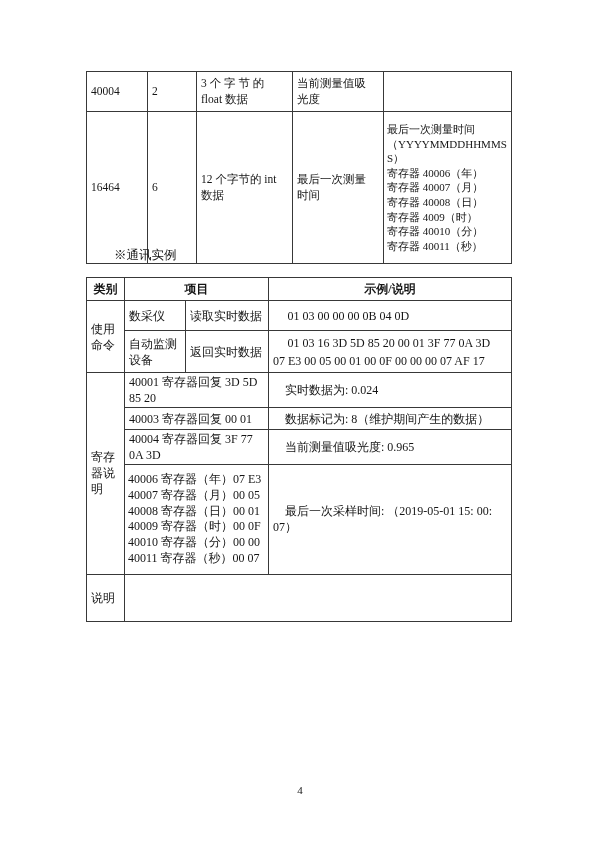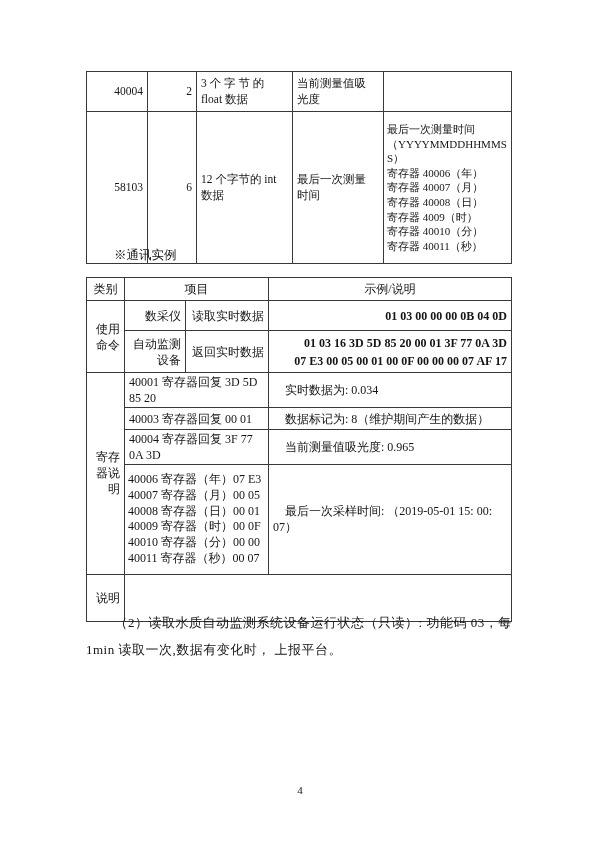--- a/index.html
+++ b/index.html
@@ -7,31 +7,31 @@
     position:relative;width:600px;height:848px;background:#ffffff;
     font-family:"Liberation Serif","DejaVu Serif",serif;color:#151515;
     overflow:hidden;
   }
   table{border-collapse:collapse;table-layout:fixed;position:absolute;background:#fff;}
   td,th{
     border:1px solid #383838;padding:1px 4px;font-size:12px;line-height:16px;
     vertical-align:middle;white-space:pre-line;overflow:hidden;font-weight:normal;
     word-break:break-word;
   }
-  th{font-weight:normal;text-align:center;}
-  .c{text-align:right;}
+  th{font-weight:bold;text-align:center;}
+  .c{text-align:left;}
   .l{text-align:left;}
   
   .t1{left:86px;top:71px;width:425px;}
   .t1 td{font-size:11.5px;line-height:15.5px;}
   .t1 .regs{font-size:11px;line-height:14.6px;padding:10px 3px;}
   
   .t2{left:86px;top:277px;width:425px;}
   .t2 td,.t2 th{font-size:12px;}
-  .hex{text-align:right;text-indent:1.2em;line-height:18px;font-weight:bold;}
+  .hex{text-align:left;text-indent:1.2em;line-height:18px;}
   .expl{text-align:left;text-indent:1em;}
   .block{line-height:15.8px;padding:7px 3px;}
   
   .t3{left:86px;top:667px;width:424px;}
   .t3 th{font-size:12px;line-height:15px;}
   
   .section-label{position:absolute;left:114px;top:247px;font-size:12.5px;}
   .para{
     position:absolute;left:86px;top:609px;width:427px;font-size:13px;
     line-height:27px;text-indent:2.2em;letter-spacing:0.5px;
@@ -55,21 +55,21 @@
     <tr style="height:40px">
       <td class="c">40004</td>
       <td class="c">2</td>
       <td class="l">3 个 字 节 的
 float 数据</td>
       <td class="l">当前测量值吸
 光度</td>
       <td class="l"></td>
     </tr>
     <tr style="height:117px">
-      <td class="c">58103</td>
+      <td class="c">16464</td>
       <td class="c">6</td>
       <td class="l">12 个字节的 int
 数据</td>
       <td class="l">最后一次测量
 时间</td>
       <td class="l regs">最后一次测量时间
 （YYYYMMDDHHMMSS）
 寄存器 40006（年）
 寄存器 40007（月）
 寄存器 40008（日）
@@ -103,21 +103,21 @@
     </tr>
     <tr style="height:42px">
       <td class="c">自动监测设备</td>
       <td class="c">返回实时数据</td>
       <td class="hex">01 03 16 3D 5D 85 20 00 01 3F 77 0A 3D
 07 E3 00 05 00 01 00 0F 00 00 00 07 AF 17</td>
     </tr>
     <tr style="height:31px">
       <td class="c" rowspan="4">寄存器说明</td>
       <td class="l" colspan="2">40001 寄存器回复 3D 5D 85 20</td>
-      <td class="expl">实时数据为: 0.034</td>
+      <td class="expl">实时数据为: 0.024</td>
     </tr>
     <tr style="height:22px">
       <td class="l" colspan="2">40003 寄存器回复 00 01</td>
       <td class="expl">数据标记为: 8（维护期间产生的数据）</td>
     </tr>
     <tr style="height:31px">
       <td class="l" colspan="2">40004 寄存器回复 3F 77 0A 3D</td>
       <td class="expl">当前测量值吸光度: 0.965</td>
     </tr>
     <tr style="height:99px">
@@ -129,18 +129,17 @@
 40011 寄存器（秒）00 07</td>
       <td class="expl">最后一次采样时间: （2019-05-01 15: 00: 07）</td>
     </tr>
     <tr style="height:47px">
       <td class="c">说明</td>
       <td class="l" colspan="3"></td>
     </tr>
   </tbody>
     </table>
 
-  <div class="para">（2）读取水质自动监测系统设备运行状态（只读）: 功能码 03，每 1min 读取一次,数据有变化时， 上报平台。</div>
 
 
   <div class="pagenum">4</div>
 
 </div>
 
 </body></html>

